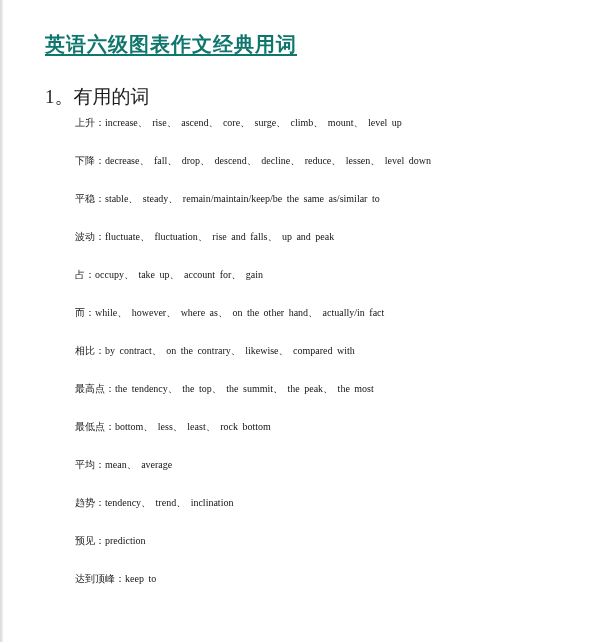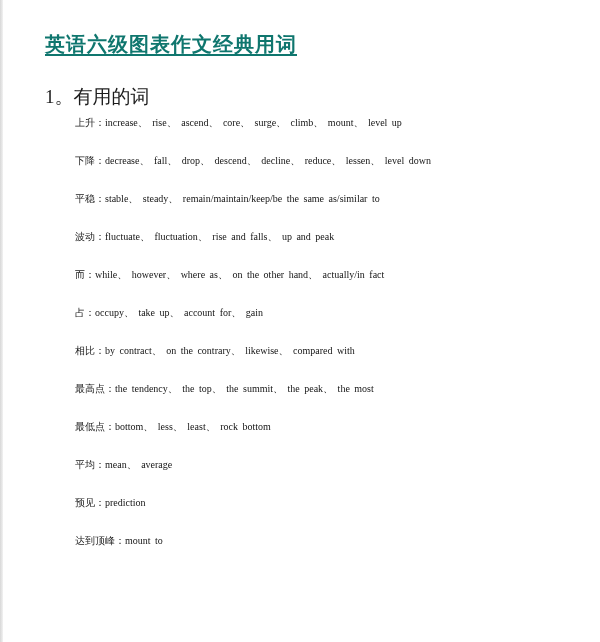--- a/index.html
+++ b/index.html
@@ -79,36 +79,39 @@
   <div class="vocab-row">
     <span class="term-label">下降：</span><span class="word-list">decrease、 fall、 drop、 descend、 decline、 reduce、 lessen、 level down</span>
   </div>
   <div class="vocab-row">
     <span class="term-label">平稳：</span><span class="word-list">stable、 steady、 remain/maintain/keep/be the same as/similar to</span>
   </div>
   <div class="vocab-row">
     <span class="term-label">波动：</span><span class="word-list">fluctuate、 fluctuation、 rise and falls、 up and peak</span>
   </div>
   <div class="vocab-row">
-    <span class="term-label">而：</span><span class="word-list">while、 however、 where as、 on the other hand、 actually/in fact</span>
+    <span class="term-label">占：</span><span class="word-list">occupy、 take up、 account for、 gain</span>
   </div>
   <div class="vocab-row">
-    <span class="term-label">占：</span><span class="word-list">occupy、 take up、 account for、 gain</span>
+    <span class="term-label">而：</span><span class="word-list">while、 however、 where as、 on the other hand、 actually/in fact</span>
   </div>
   <div class="vocab-row">
     <span class="term-label">相比：</span><span class="word-list">by contract、 on the contrary、 likewise、 compared with</span>
   </div>
   <div class="vocab-row">
     <span class="term-label">最高点：</span><span class="word-list">the tendency、 the top、 the summit、 the peak、 the most</span>
   </div>
   <div class="vocab-row">
     <span class="term-label">最低点：</span><span class="word-list">bottom、 less、 least、 rock bottom</span>
   </div>
   <div class="vocab-row">
     <span class="term-label">平均：</span><span class="word-list">mean、 average</span>
   </div>
   <div class="vocab-row">
+    <span class="term-label">趋势：</span><span class="word-list">tendency、 trend、 inclination</span>
+  </div>
+  <div class="vocab-row">
     <span class="term-label">预见：</span><span class="word-list">prediction</span>
   </div>
   <div class="vocab-row">
-    <span class="term-label">达到顶峰：</span><span class="word-list">mount to</span>
+    <span class="term-label">达到顶峰：</span><span class="word-list">keep to</span>
   </div>
 </div>
 
 </body></html>

